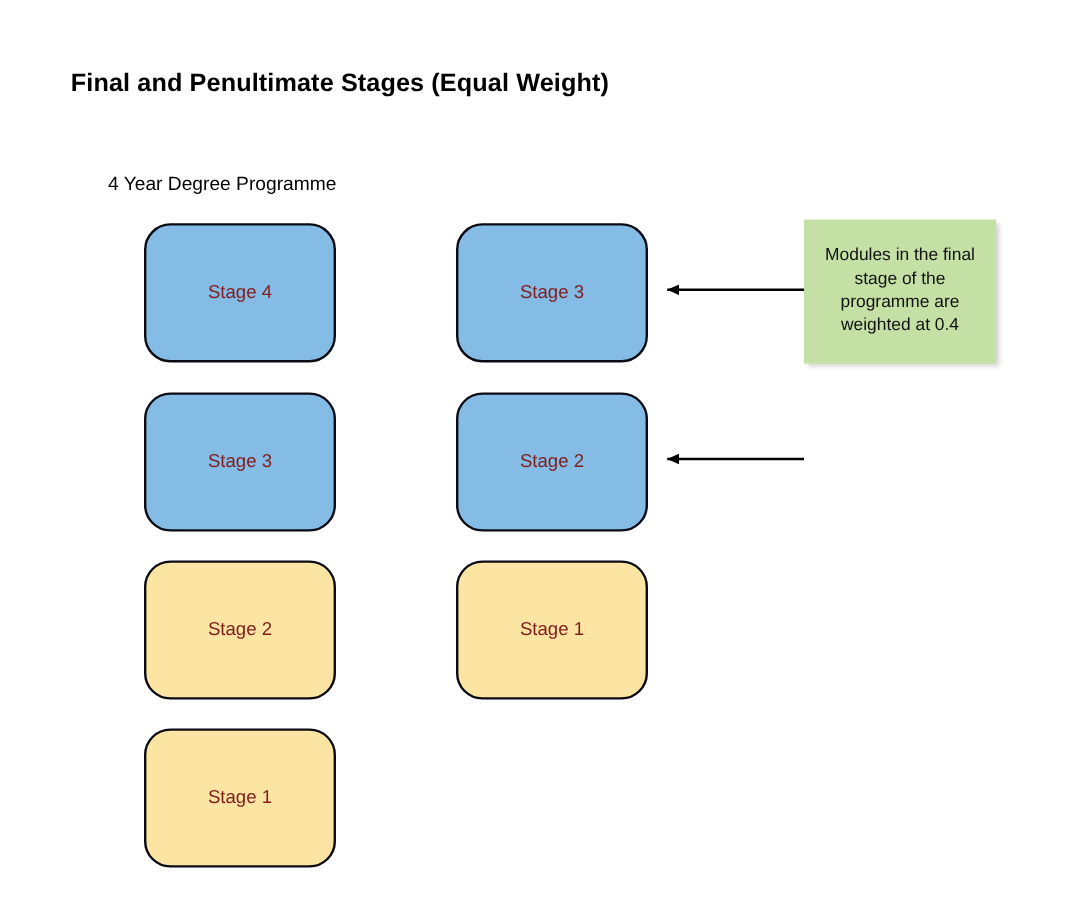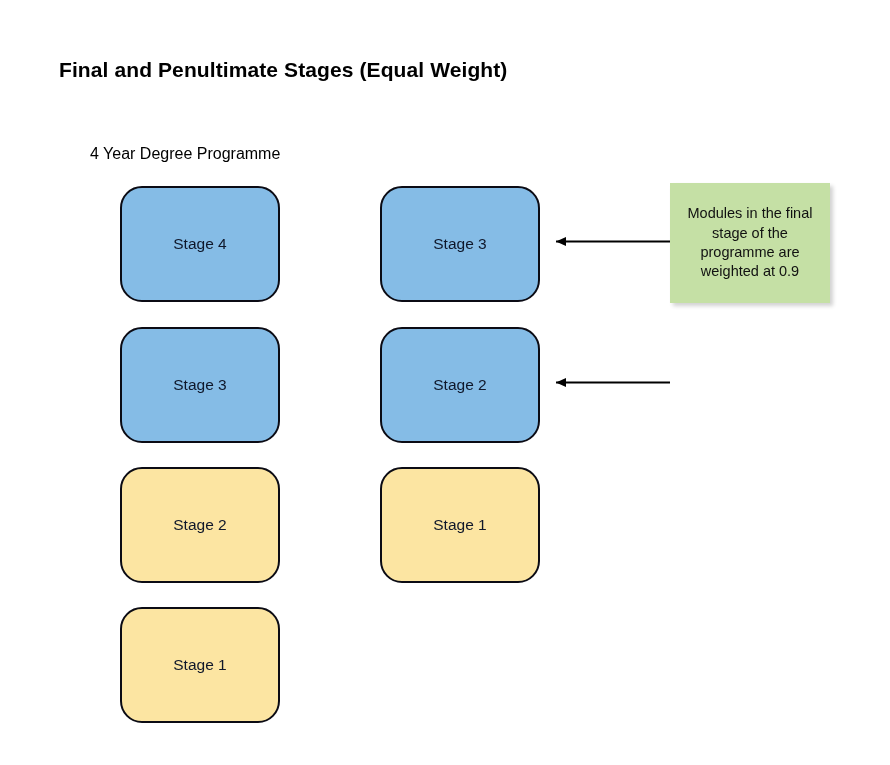--- a/index.html
+++ b/index.html
@@ -50,21 +50,21 @@
   .stage-box {
     position: absolute;
     box-sizing: border-box;
     border: 2px solid #0b0b14;
     border-radius: 22px;
     display: flex;
     align-items: center;
     justify-content: center;
     font-size: 15.5px;
     line-height: 1.2;
-    color: #0f172a;
+    color: #7f1d1d;
     text-align: center;
     user-select: none;
   }
   .stage-box.final   { background: #85BCE6; }
   .stage-box.penult  { background: #85BCE6; }
   .stage-box.normal  { background: #FCE5A2; }
 
   
   .note-box {
     position: absolute;
@@ -124,21 +124,21 @@
 
   <div class="stage-box penult" style="left:380px; top:327px; width:160px; height:116px;">
     <span>Stage 2</span>
   </div>
 
   <div class="stage-box normal" style="left:380px; top:467px; width:160px; height:116px;">
     <span>Stage 1</span>
   </div>
 
   <div class="note-box" style="left:670px; top:183px; width:160px; height:120px;">
-    <span>Modules in the final stage of the programme are weighted at 0.9</span>
+    <span>Modules in the final stage of the programme are weighted at 0.4</span>
   </div>
 
 
   <svg id="arrow-layer" viewBox="0 0 890 765">
     <defs>
       <marker id="arrowhead" markerWidth="11" markerHeight="9" refX="10" refY="4.5" orient="auto" markerUnits="userSpaceOnUse">
         <path d="M 10 4.5 L 0 0 L 0 9 Z" fill="#000000"></path>
       </marker>
     </defs>
 

